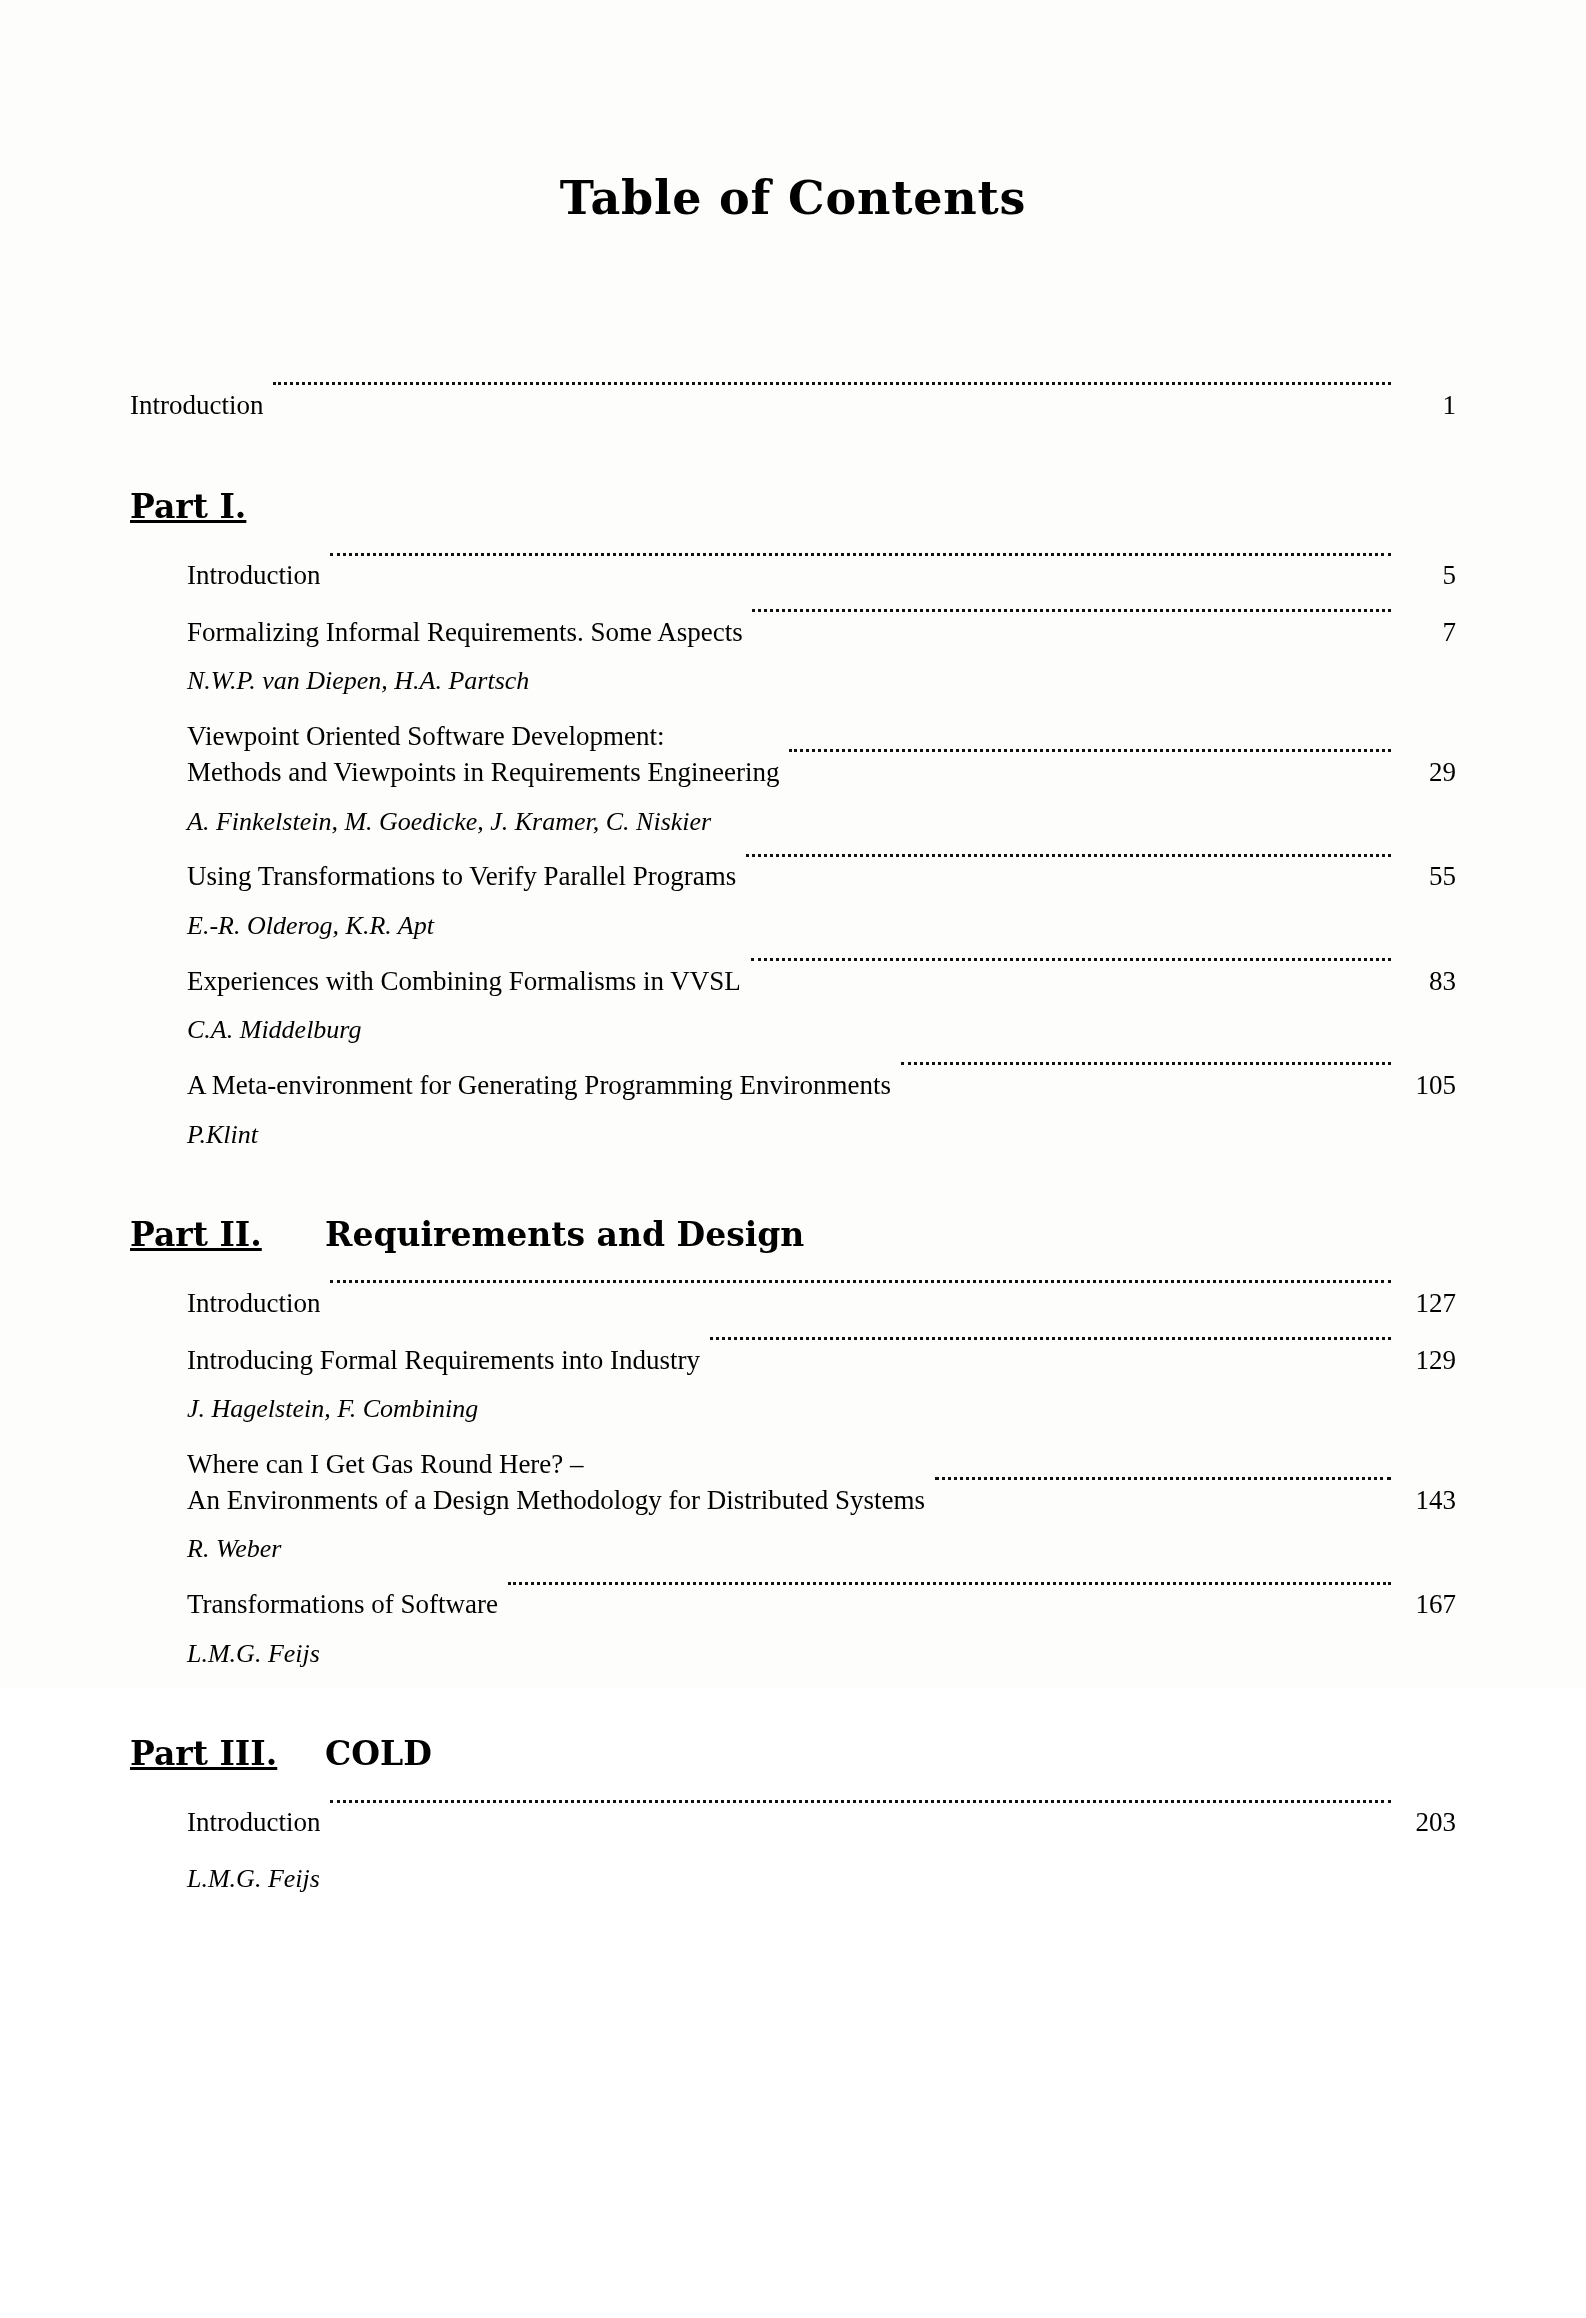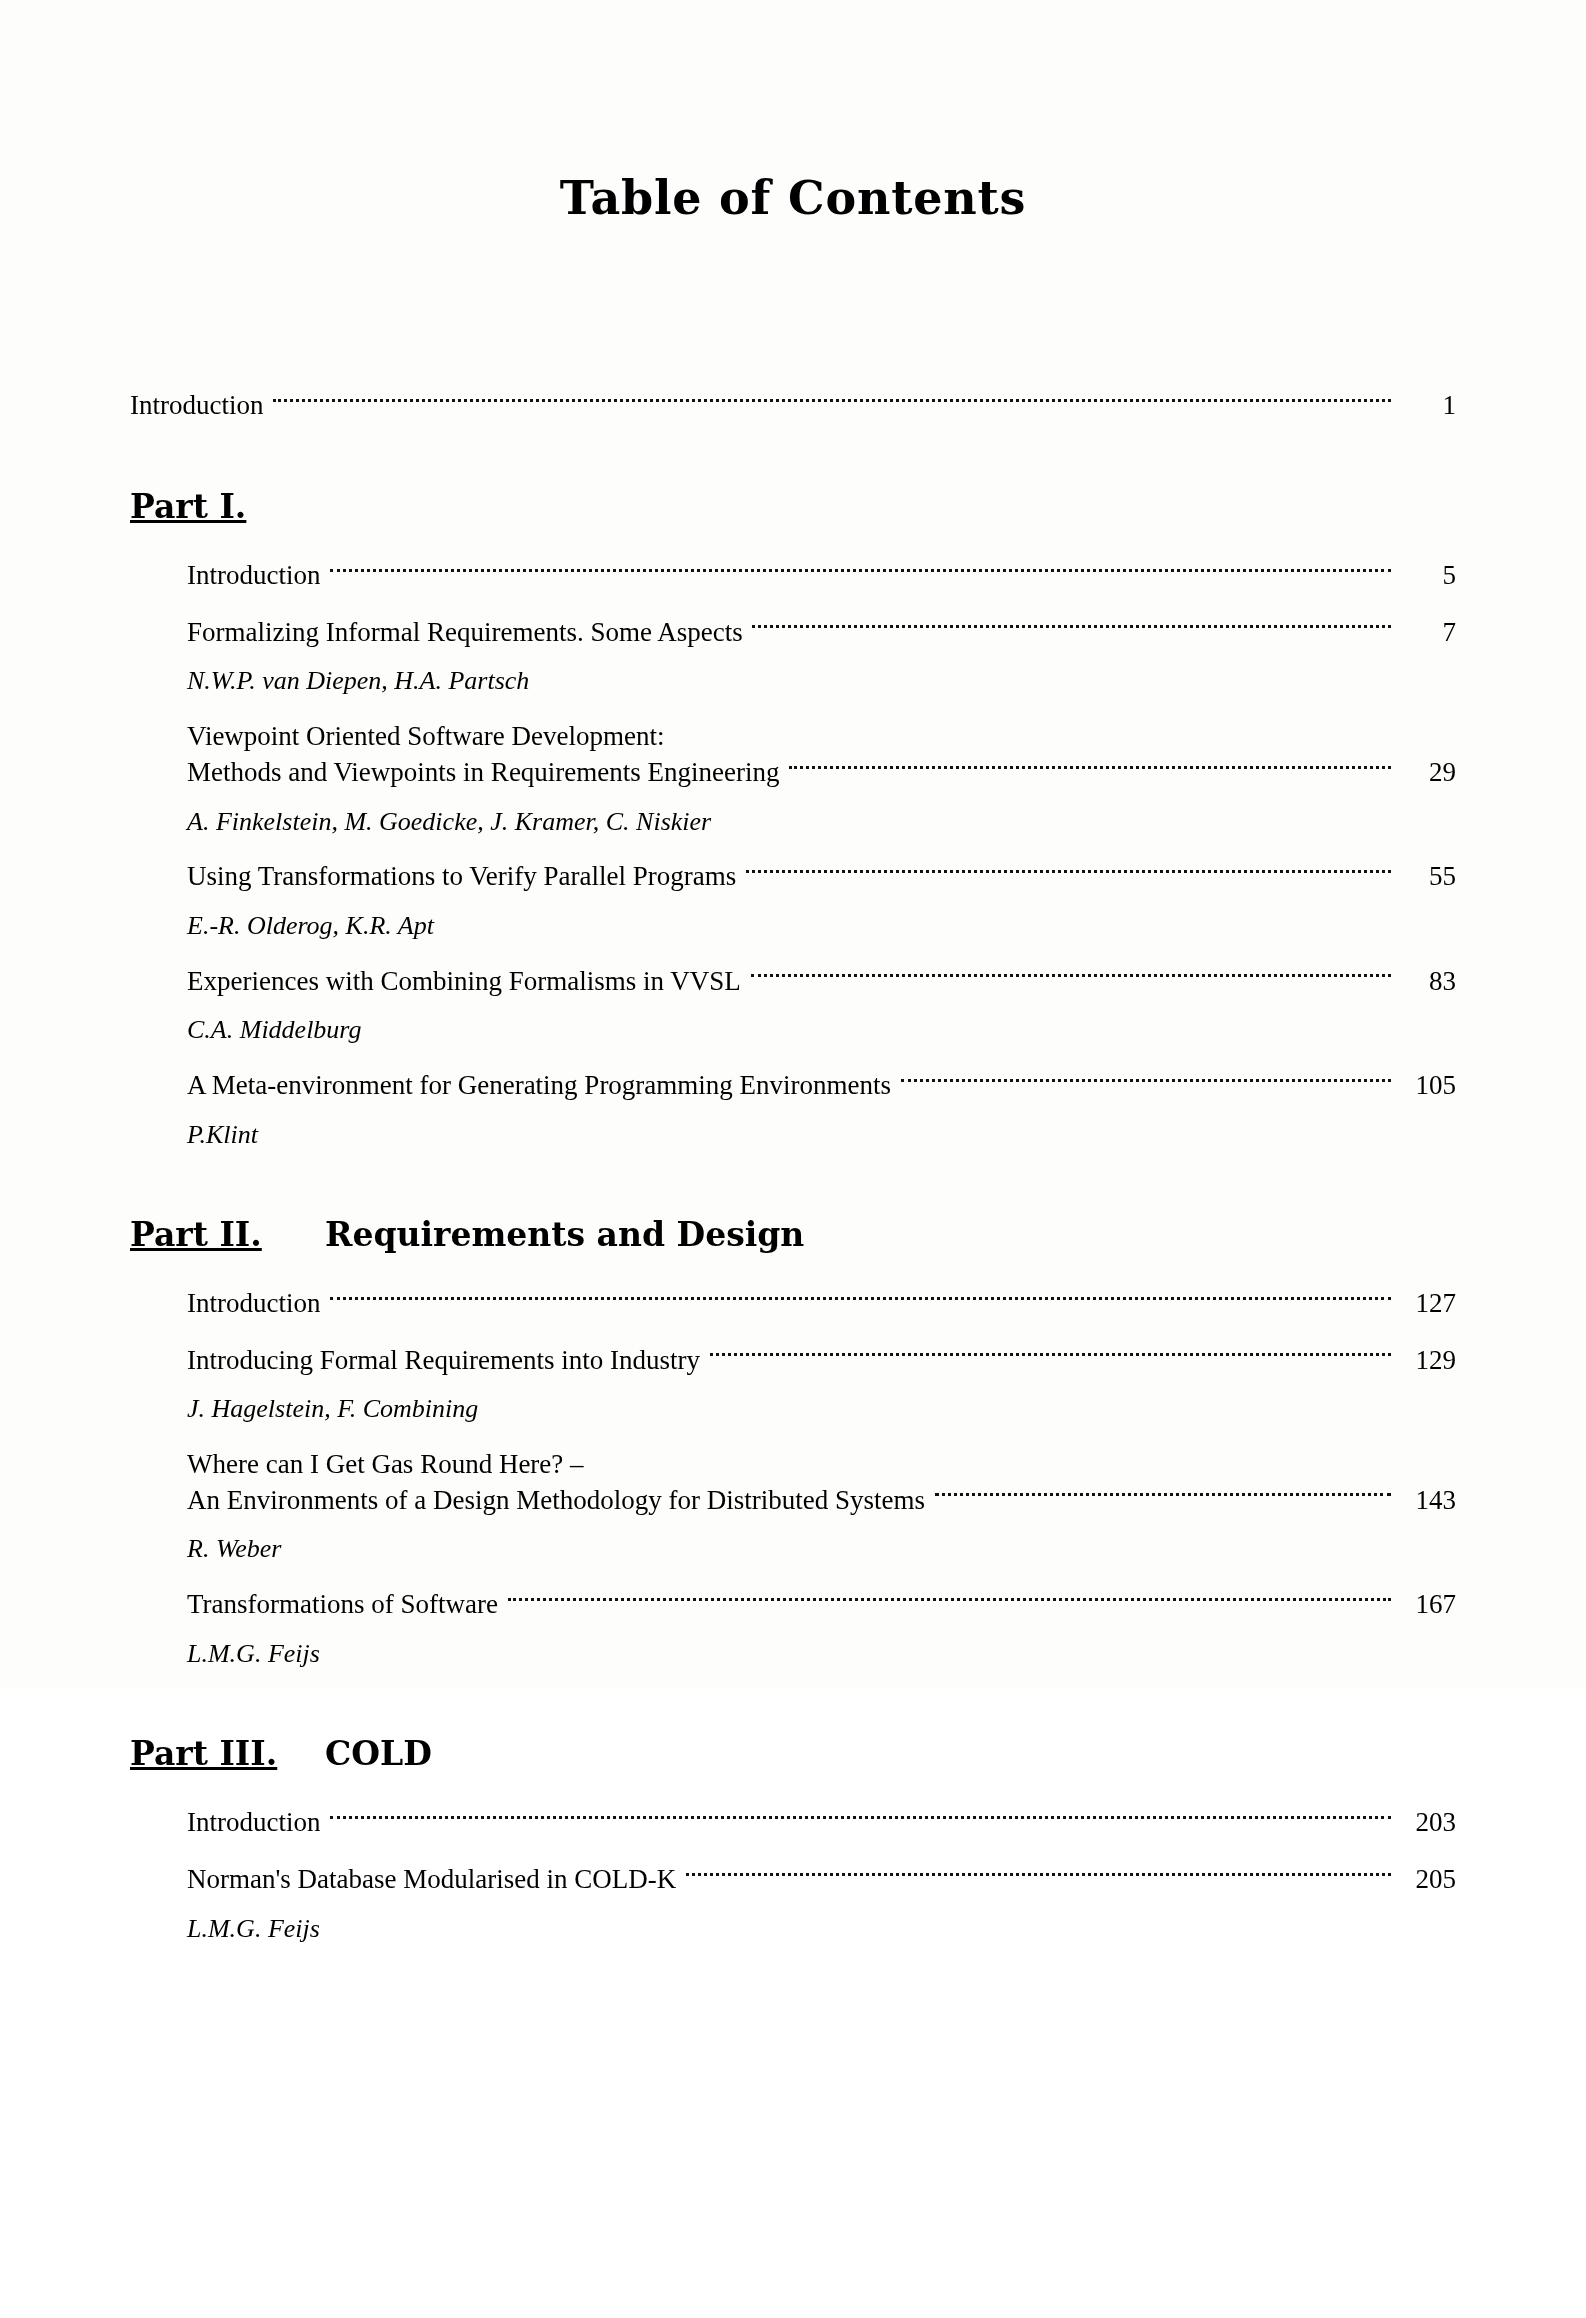--- a/index.html
+++ b/index.html
@@ -39,21 +39,21 @@
     padding: 0;
   }
 
   .toc-body {
     margin-top: 163px;
   }
 
   
   .entry {
     display: flex;
-    align-items: center;
+    align-items: flex-start;
     width: 100%;
     font-size: 27px;
     line-height: 1.32;
   }
   .entry .txt {
     white-space: pre;
   }
   .entry .leader {
     flex: 1 1 auto;
     margin: 0 8.1px 0 9.8px;
@@ -264,25 +264,20 @@
 
           <div class="item first">
             <div class="entry indent">
               <span class="txt">Introduction</span>
               <span class="leader"></span>
               <span class="pg w3">203</span>
             </div>
           </div>
 
           <div class="item">
-            <div class="entry indent">
-              <span class="txt">Norman's Database Modularised in COLD-K</span>
-              <span class="leader"></span>
-              <span class="pg w3">205</span>
-            </div>
             <div class="authors">L.M.G. Feijs</div>
           </div>
 
         </div>
       </div>
 
     </div>
   </div>
 </div>
 

